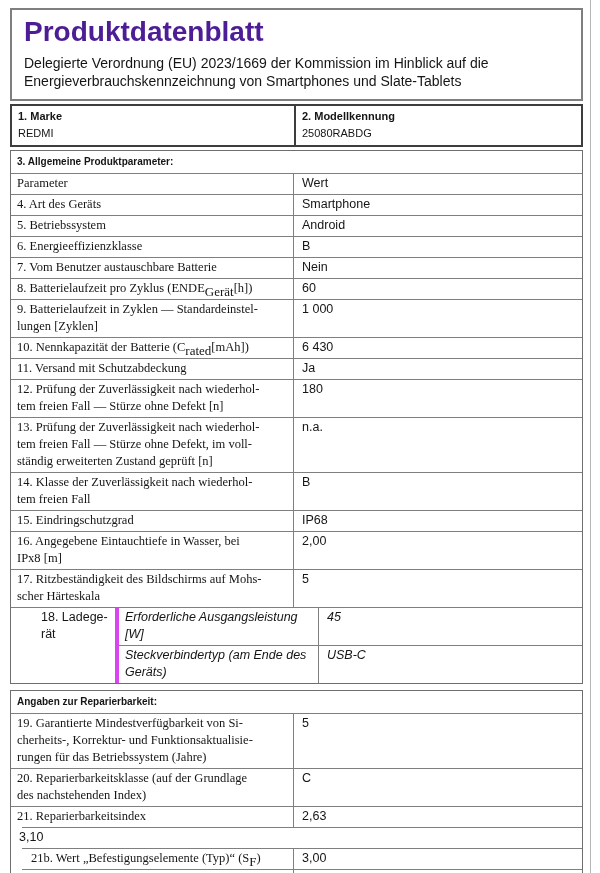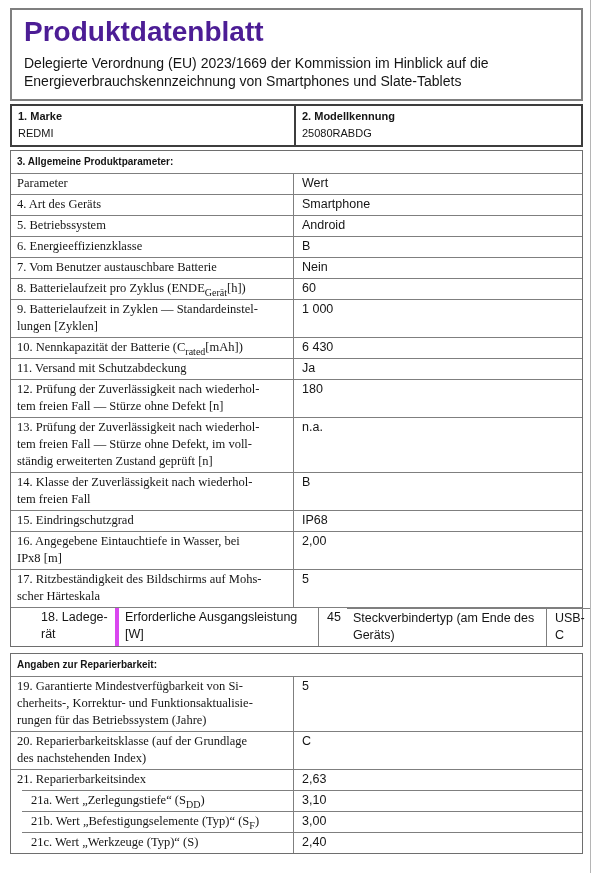--- a/index.html
+++ b/index.html
@@ -22,26 +22,26 @@
   .section-header{font-weight:bold;font-size:10px;line-height:17px;padding:2px 6px 3px 6px;}
   .trow{display:flex;border-top:1px solid #7f7f7f;font-size:12.5px;line-height:17px;}
   .pcell{width:283px;box-sizing:border-box;border-right:1px solid #7f7f7f;padding:1px 2px 2px 6px;font-family:Liberation Serif, serif;}
   .vcell{flex:1;padding:1px 6px 2px 8px;}
   .ln{white-space:nowrap;}
   .trow.inset{border-top-color:transparent;position:relative;}
   .trow.inset::before{content:"";position:absolute;top:-1px;left:11px;right:0;height:1px;background:#7f7f7f;}
   .trow.inset .pcell{padding-left:20px;}
   .charger{display:flex;border-top:1px solid #7f7f7f;font-size:12.5px;line-height:17px;}
   .charger-label{width:84px;box-sizing:border-box;border-right:4px solid #d946ef;padding:1px 12px 2px 6px;margin-left:24px;}
-  .charger-right{flex:1;display:flex;flex-direction:row;}
+  .charger-right{flex:1;display:flex;flex-direction:column;font-style:italic;}
   .crow{display:flex;}
   .crow + .crow{border-top:1px solid #7f7f7f;}
   .ccell{width:200px;box-sizing:border-box;border-right:1px solid #7f7f7f;padding:1px 4px 2px 6px;}
   .cval{flex:1;padding:1px 6px 2px 8px;}
-  sub{font-size:10px;line-height:0;}
+  sub{font-size:13px;line-height:0;}
   .edge-line{position:absolute;left:590px;top:0;width:1px;height:873px;background:#b5b5b5;}
 </style>
 </head>
 <body>
 
 <div class="page">
 
   <div class="titlebox">
     <h1 class="doc-title" style="color: #4c1d95;">Produktdatenblatt</h1>
     <p class="subtitle"><span>Delegierte Verordnung (EU) 2023/1669 der Kommission im Hinblick auf die</span><br><span>Energieverbrauchskennzeichnung von Smartphones und Slate-Tablets</span></p>
@@ -201,23 +201,20 @@
           </div>
           <div class="vcell">C</div>
         </div>
         <div class="trow">
           <div class="pcell">
             <div class="ln">21. Reparierbarkeitsindex</div>
           </div>
           <div class="vcell">2,63</div>
         </div>
         <div class="trow inset">
-          <div class="pcell">
-            <div class="ln"><span>21a. Wert „Zerlegungstiefe“ (S</span><sub>DD</sub><span>)</span></div>
-          </div>
           <div class="vcell">3,10</div>
         </div>
         <div class="trow inset">
           <div class="pcell">
             <div class="ln"><span>21b. Wert „Befestigungselemente (Typ)“ (S</span><sub>F</sub><span>)</span></div>
           </div>
           <div class="vcell">3,00</div>
         </div>
         <div class="trow inset">
           <div class="pcell">

